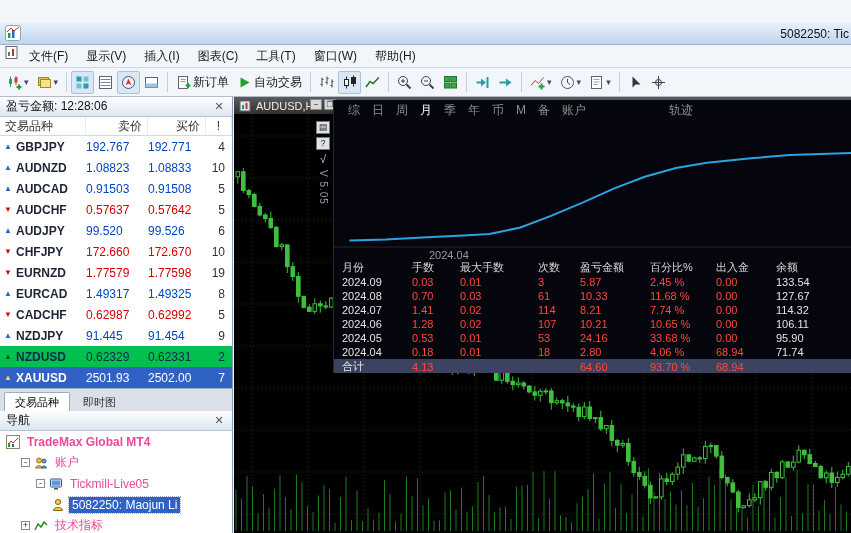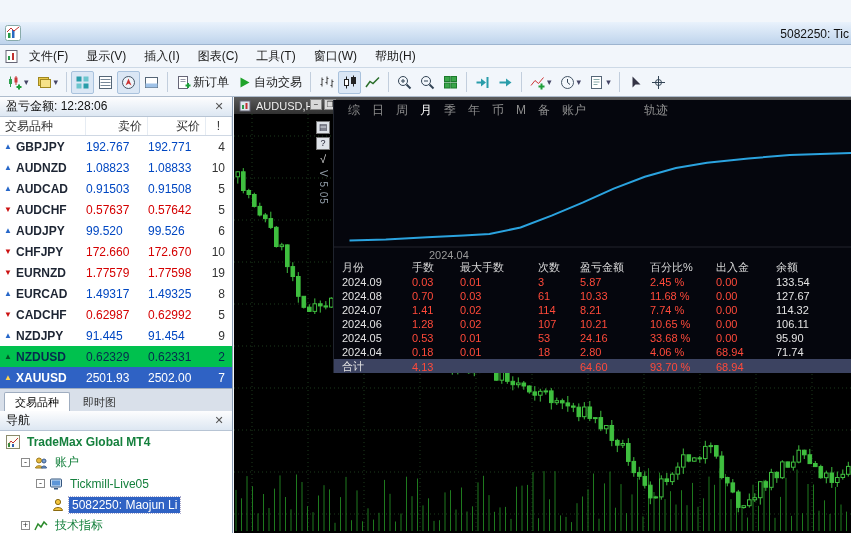--- a/index.html
+++ b/index.html
@@ -3,21 +3,21 @@
 <meta charset="utf-8">
 <style>
 *{margin:0;padding:0;box-sizing:border-box}
 body{font-family:"Liberation Sans","DejaVu Sans",sans-serif;background:#777}
 #app{position:relative;width:851px;height:533px;overflow:hidden;background:#f2f6fb;font-size:12px;color:#222}
 
 #rdp{position:absolute;left:0;top:0;width:851px;height:22px;background:linear-gradient(#85a6d0,#4d6fa3);display:flex;align-items:center;padding:0 6px;color:#fff}
 #rdp .blob{width:96px;height:13px;border-radius:3px;background:#68707d;filter:blur(1.3px);margin:0 8px 0 6px}
 #titlebar{position:absolute;left:0;top:22px;width:851px;height:23px;background:linear-gradient(#e9f2fc,#bfd4ec);border-bottom:1px solid #9db4cf;display:flex;align-items:center;padding:0 5px}
 #titlebar .acct{position:absolute;right:2px;top:5px;color:#111;white-space:nowrap}
-#menubar{position:absolute;left:0;top:45px;width:851px;height:23px;background:#f2f6fb;border-bottom:1px solid #cdd9e6;display:flex;align-items:center;padding:0 4px;gap:1px}
+#menubar{position:absolute;left:0;top:45px;width:851px;height:23px;background:#f2f6fb;border-bottom:1px solid #cdd9e6;display:flex;align-items:flex-start;padding:0 4px;gap:1px}
 .menu-item{padding:3px 9px;color:#1a1a1a}
 #toolbar{position:absolute;left:0;top:68px;width:851px;height:29px;background:#f2f6fb;border-bottom:1px solid #aebccd;display:flex;align-items:center;padding:0 3px}
 .tbtn{height:23px;min-width:23px;display:flex;align-items:center;justify-content:center;gap:2px;padding:0 3px;border:1px solid transparent;border-radius:2px}
 .tbtn.pressed{background:#dbe7f5;border-color:#a9c2dd}
 .tbtn .lbl{white-space:nowrap;color:#1a1a1a}
 .tsep{width:1px;height:20px;background:#c2cedd;margin:0 4px;flex:0 0 1px}
 .caret{font-size:9px;color:#446}
 
 #leftpanel{position:absolute;left:0;top:97px;width:233px;height:436px;background:#fff;border-right:1px solid #8a9cb2}
 .panel-header{height:20px;background:linear-gradient(#fdfdfe,#dde7f2);border-bottom:1px solid #b7c4d4;display:flex;align-items:center;padding:0 6px;color:#111}
@@ -38,41 +38,41 @@
 .row-green .mw-arrow{color:#035526!important}
 .row-blue{background:#2f62c4}
 .row-blue span{color:#fff!important}
 .row-blue .mw-arrow{color:#ffd34d!important}
 #mw-tabs{height:23px;background:#d9e0ea;border-top:1px solid #9fadc0;display:flex;align-items:flex-end;padding:0 4px;gap:2px}
 .mwtab{height:19px;display:flex;align-items:center;padding:0 10px;font-size:11px;color:#333;border:1px solid transparent;border-bottom:none;border-radius:2px 2px 0 0}
 .mwtab.active{background:#fff;border-color:#9fadc0;color:#000}
 #nav-tree{background:#fff;overflow:hidden}
 .tree-row{height:21px;display:flex;align-items:center;gap:4px;white-space:nowrap}
 .expander{width:9px;height:9px;border:1px solid #8b8b8b;background:#fff;font-size:9px;line-height:7px;text-align:center;color:#333;flex:0 0 9px}
-.tree-label{padding:1px 3px;color:#15803d}
+.tree-label{padding:1px 3px;color:#ec4899}
 .tree-row.bold .tree-label{font-weight:bold}
 .tree-row.selected .tree-label{background:#2f62c4;color:#fff;outline:1px dotted #aac}
 .tree-icon{flex:0 0 14px;height:14px}
 
 #chartarea{position:absolute;left:234px;top:97px;width:617px;height:436px;background:#000}
 #chart-titlebar{position:absolute;left:0;top:0;width:617px;height:17px;background:linear-gradient(#5c5c5c,#303030);color:#eee;font-size:11px;display:flex;align-items:center;gap:5px;padding:0 5px;z-index:3}
 #chart-titlebar .winbtns{position:absolute;left:76px;top:2px;display:flex;gap:2px}
 .winbtn{width:12px;height:11px;background:#d9d9d9;border:1px solid #888;font-size:8px;line-height:9px;text-align:center;color:#222}
 #candles{position:absolute;left:0;top:17px;z-index:1}
 #side-tools{position:absolute;left:80px;top:24px;width:18px;display:flex;flex-direction:column;align-items:center;gap:3px;z-index:2}
 .side-btn{width:14px;height:13px;background:#dfe3e8;border:1px solid #777;font-size:9px;line-height:11px;text-align:center;color:#223}
 #check-mark{color:#ddd;font-size:11px}
 #version-label{writing-mode:vertical-rl;color:#8f9aa5;font-size:10px;letter-spacing:1px;margin-top:2px}
 
 #mtc{position:absolute;left:99px;top:3px;width:518px;height:273px;background:#05060d;border-left:1px solid #20242e;z-index:4}
 #mtc-title{height:20px;display:flex;align-items:center;padding:0 8px;color:#f2d43c;font-weight:bold;background:linear-gradient(#30201a,#120c09)}
 #mtc-tabs{height:20px;display:flex;align-items:center;color:#8e8e8e;padding:0 8px}
 .mtc-tab{padding:0 6px}
 .mtc-tab.active{color:#fff}
-.mtc-tab.far{margin-left:46px}
+.mtc-tab.far{margin-left:71px}
 #equity{position:absolute;left:0;top:40px}
 #mtc-xlabel{position:absolute;left:95px;top:149px;color:#9a9a9a;font-size:11px}
 #mtc-table{position:absolute;left:0;top:160px;width:518px;font-size:11px}
 .mtc-tr{display:grid;grid-template-columns:70px 48px 78px 42px 70px 66px 60px 1fr;height:14px;align-items:center;padding-left:8px}
 .mtc-tr.header{color:#d6d6d6;height:15px}
 .mtc-tr.total{background:#3c4361}
 .c-red{color:#ff4a3a}
 .c-white{color:#e4e4e4}
 svg{display:block}
 </style>

